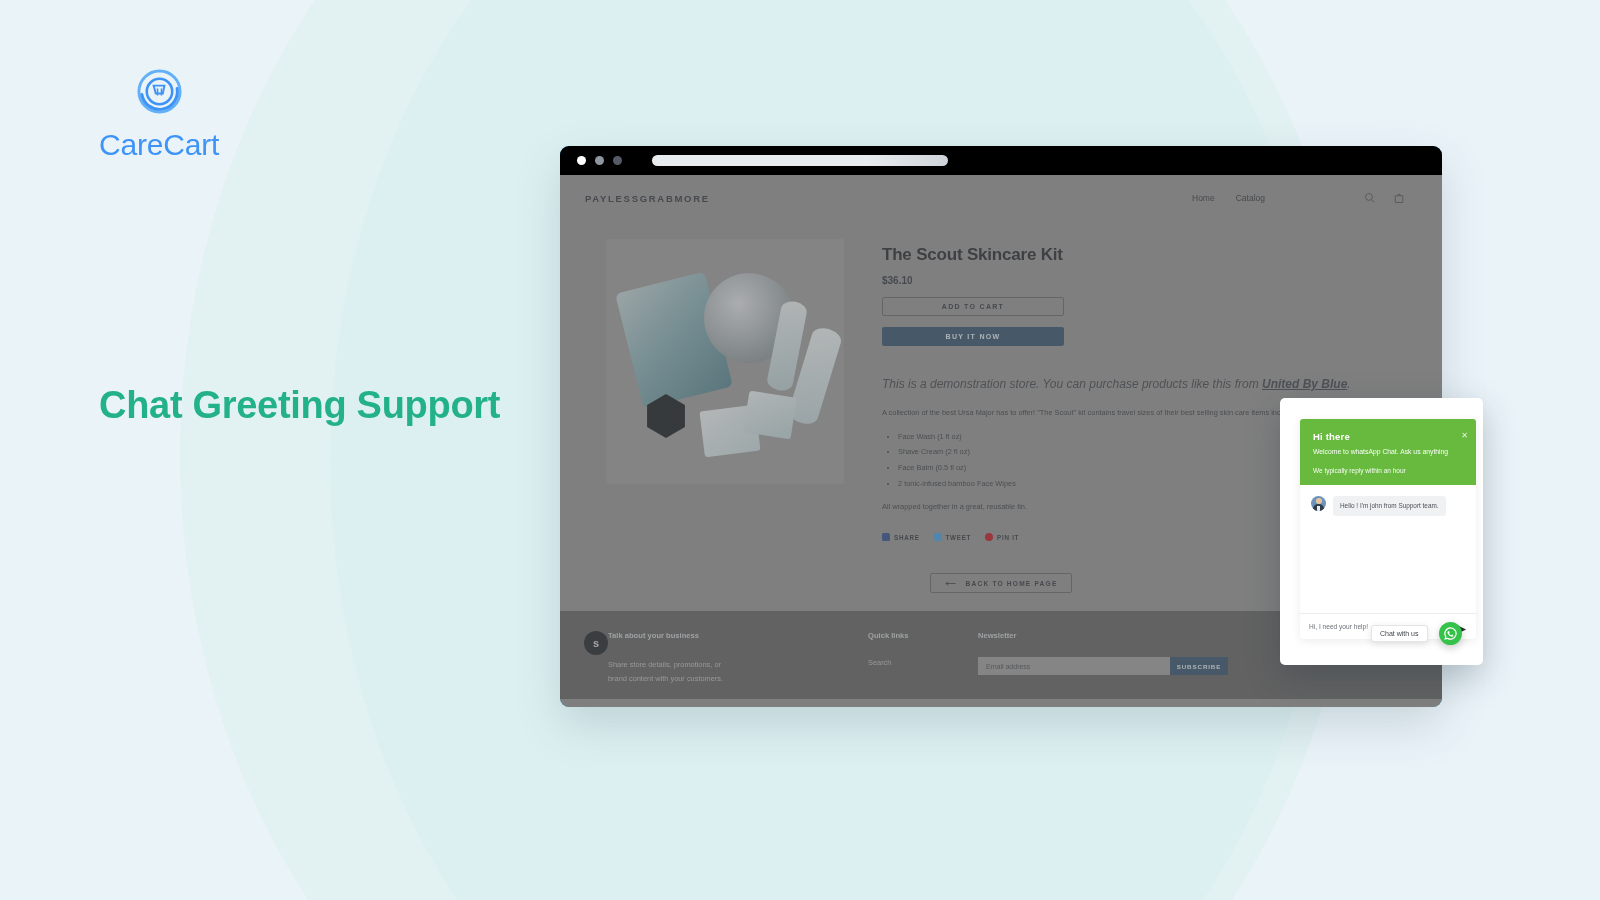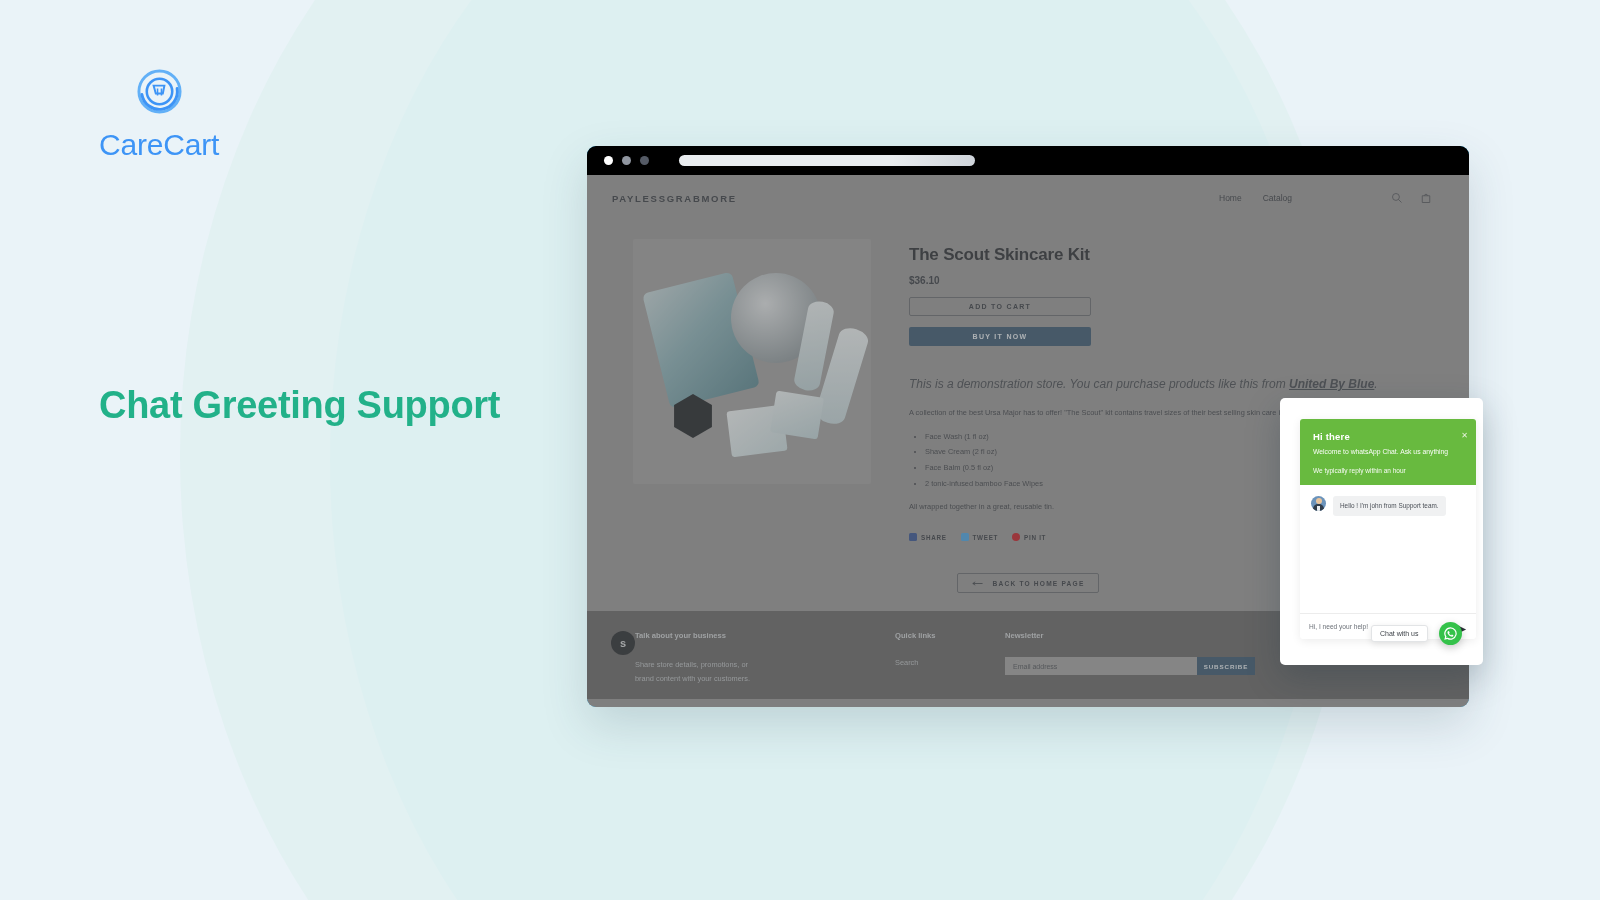--- a/index.html
+++ b/index.html
@@ -33,21 +33,21 @@
     font-size:30px; color:#3d94f6; letter-spacing:-0.2px; font-weight:400;
   }
   .headline {
     position:absolute; left:99px; top:378px; width:420px;
     font-size:38px; font-weight:700; color:#22b189;
     line-height:1.45; letter-spacing:-0.3px;
   }
 
   
   .browser {
-    position:absolute; left:587px; top:146px;
+    position:absolute; left:560px; top:146px;
     width:882px; height:561px;
     border-radius:9px; overflow:hidden;
     box-shadow:0 18px 46px rgba(40,70,90,.17);
     background:#0ea5e9;
   }
   .browser-bar {
     height:29px; background:#000; display:flex; align-items:center;
     padding-left:17px; gap:9px;
   }
   .dot { width:9px; height:9px; border-radius:50%; }

